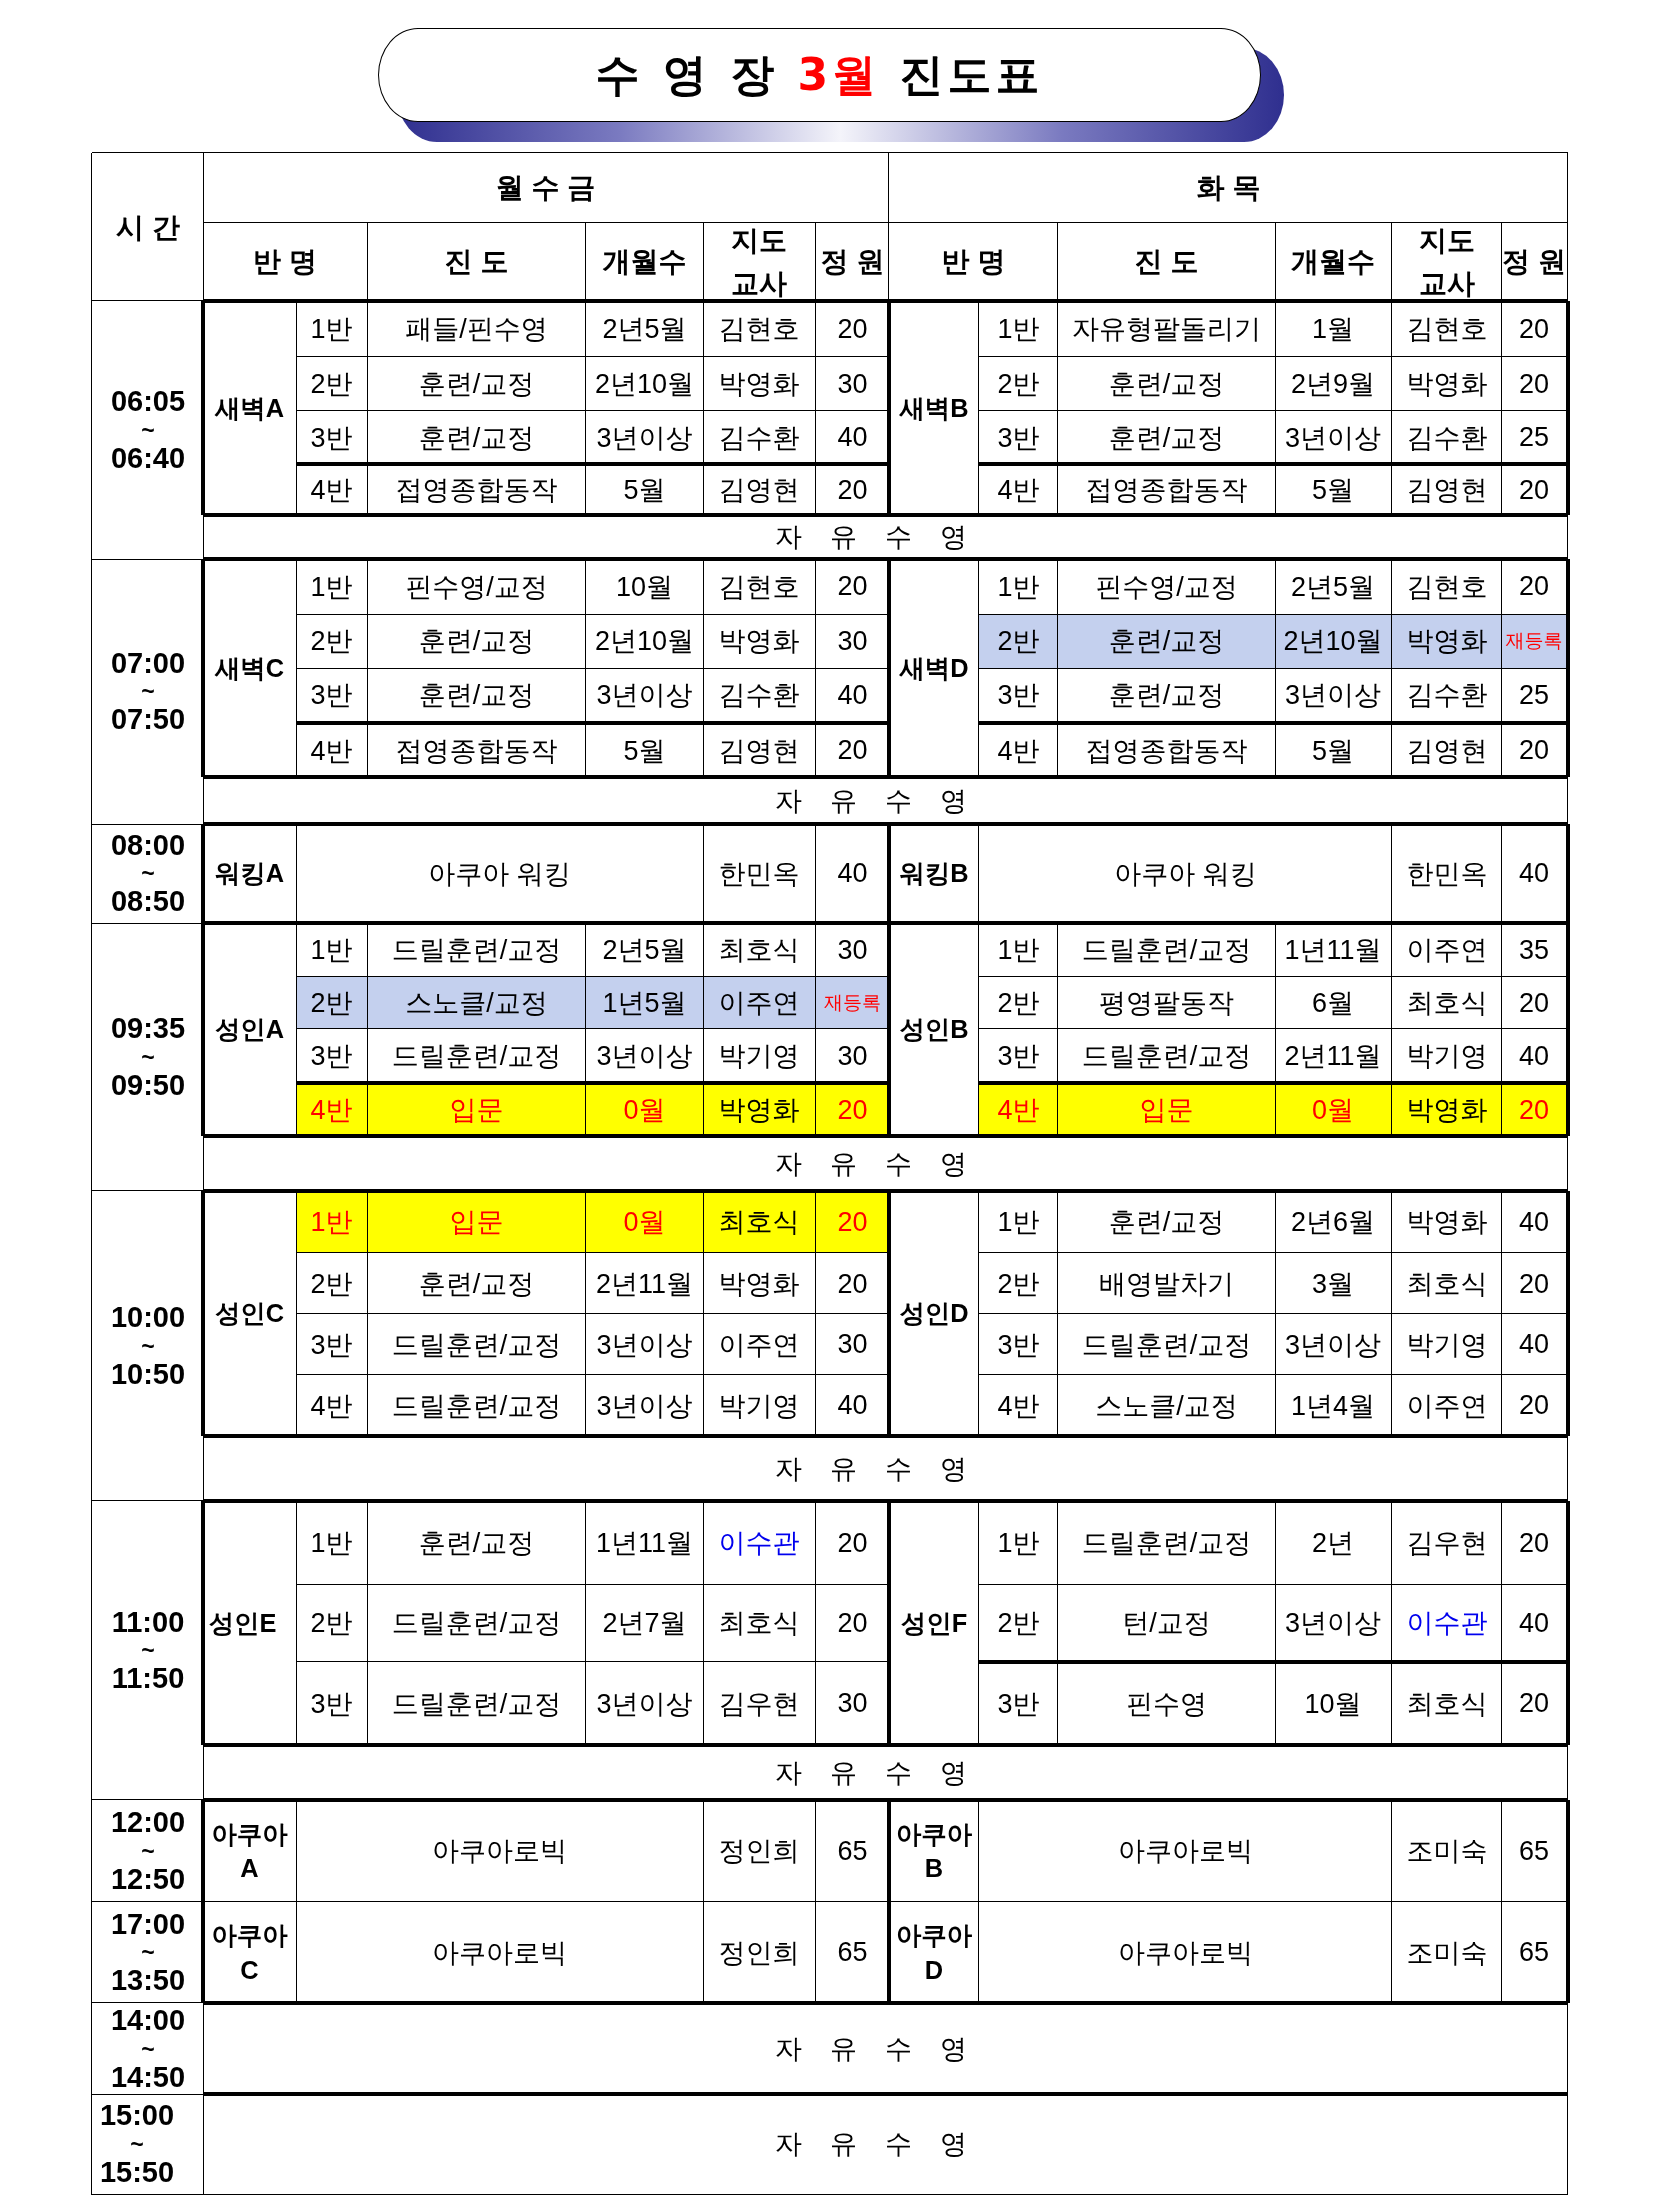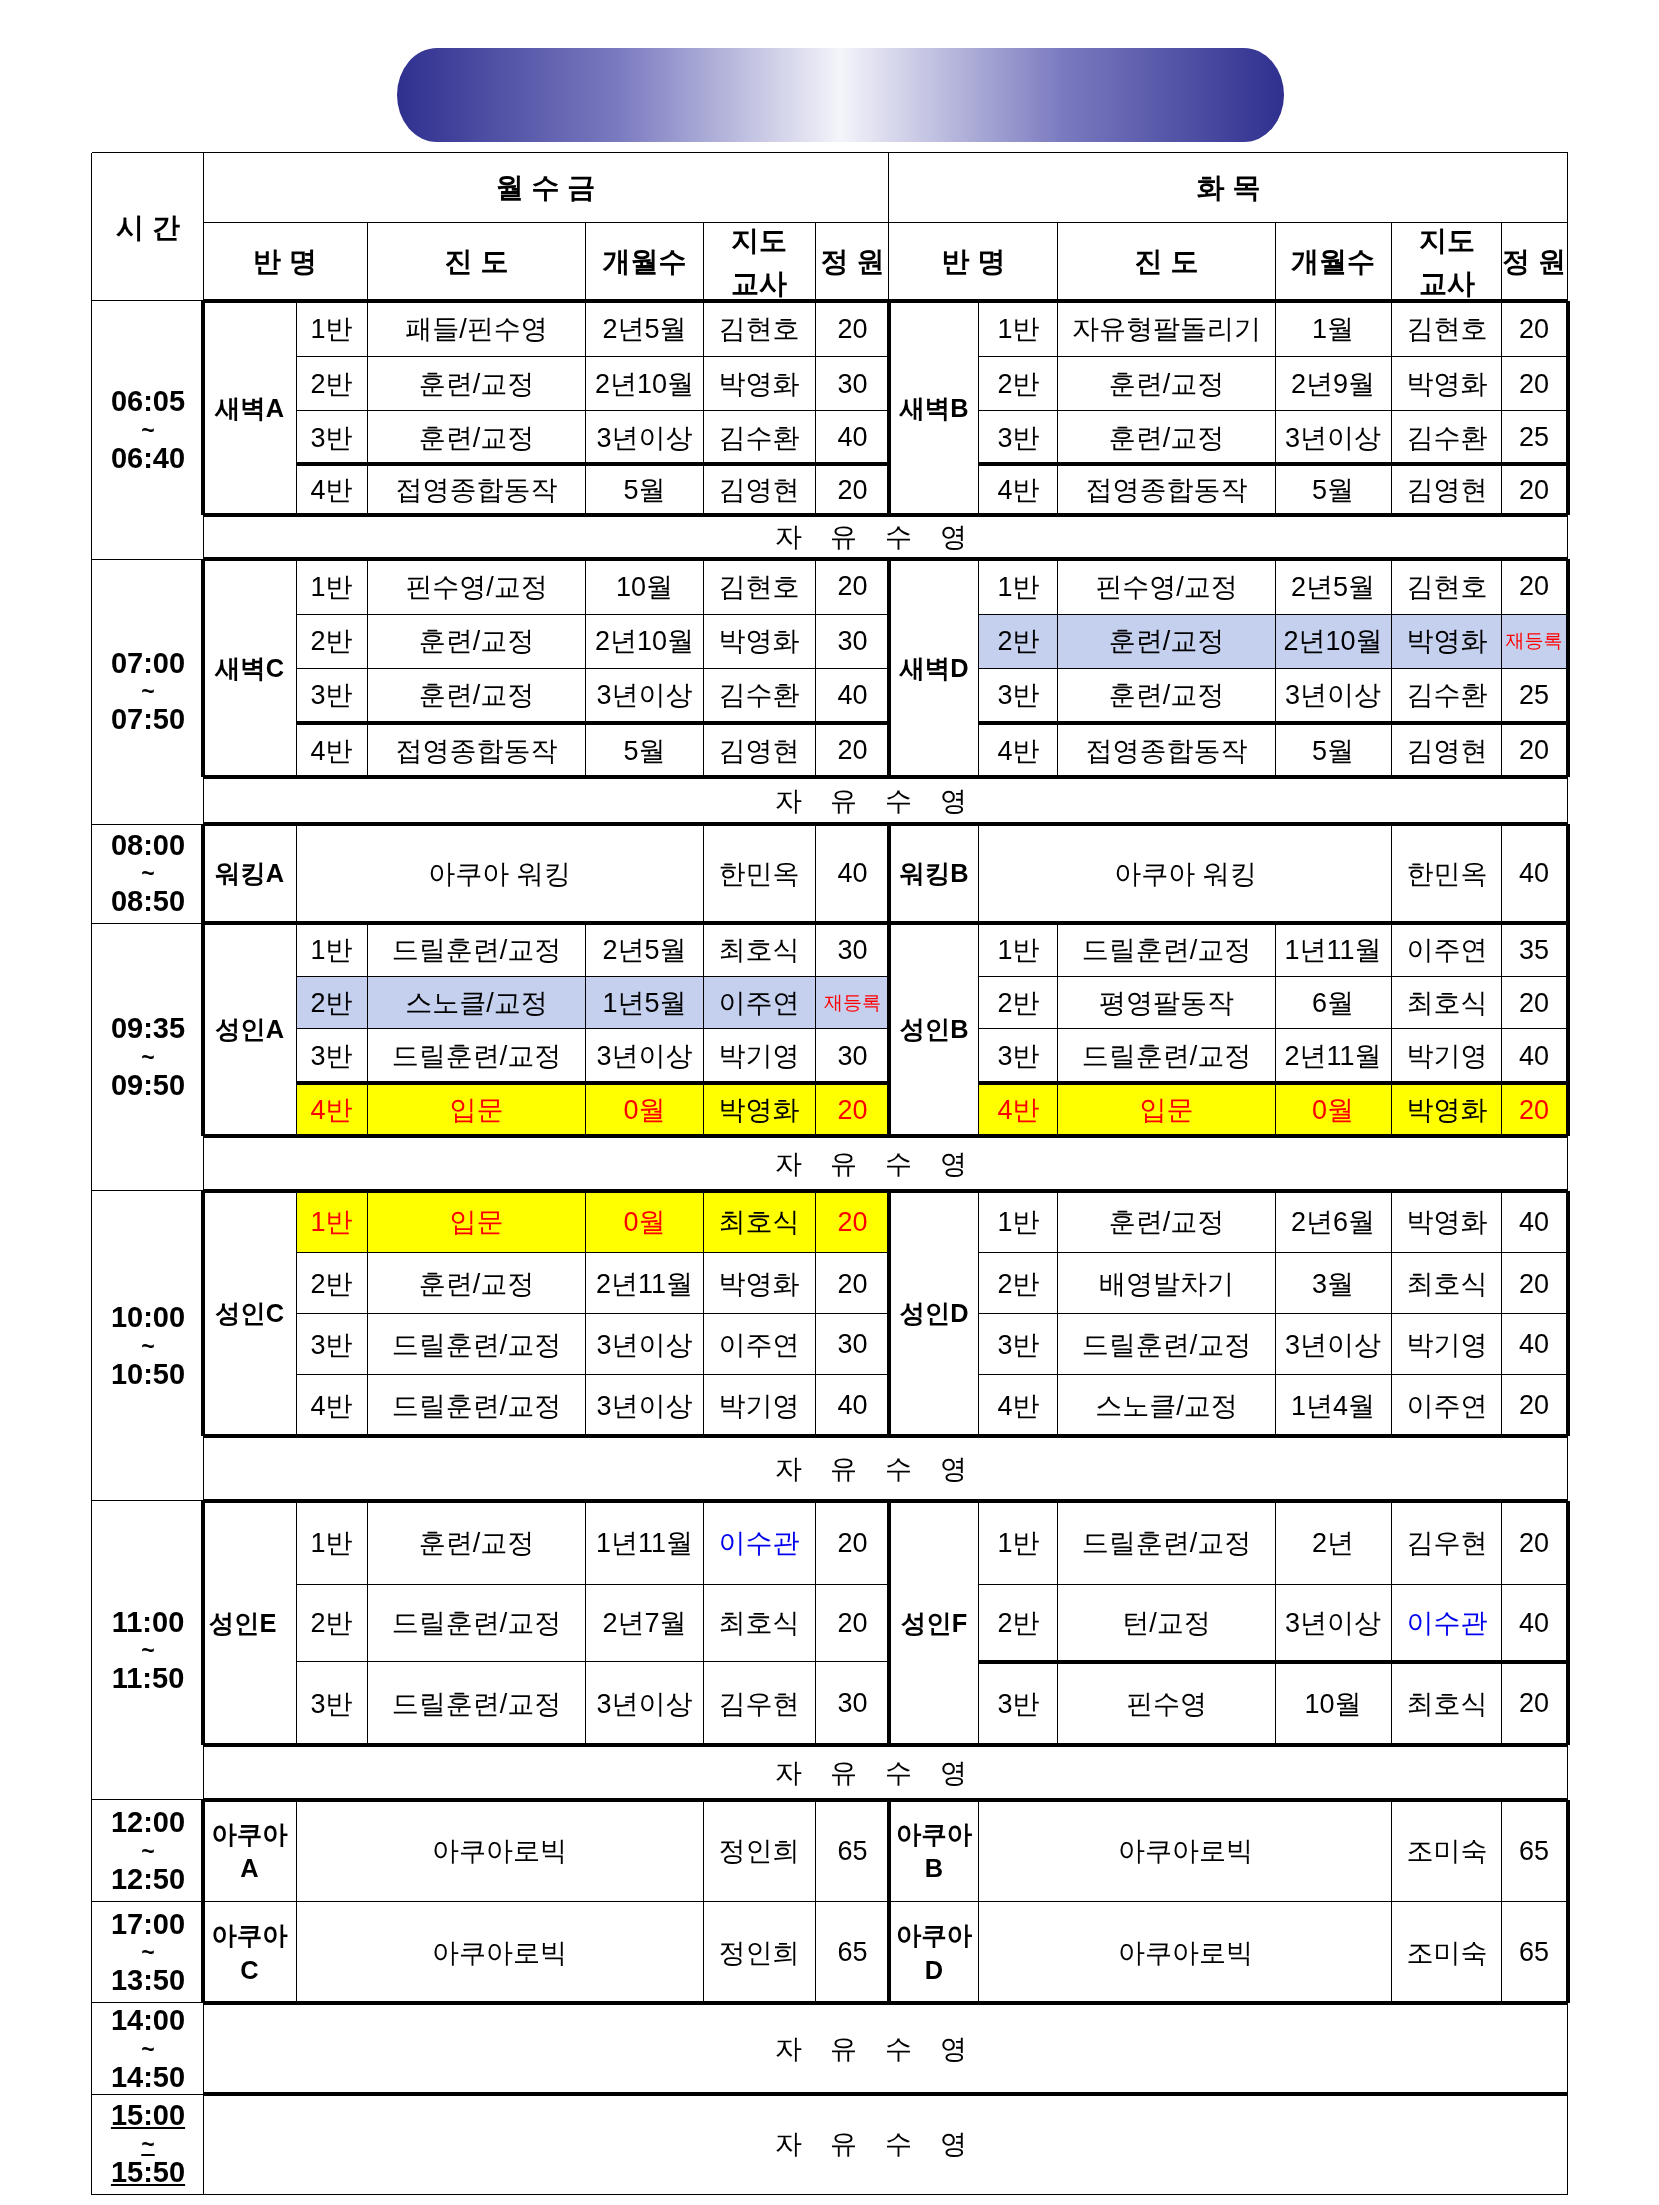--- a/index.html
+++ b/index.html
@@ -22,20 +22,23 @@
   .hline.thick { height: 4px; }
   .vline { position: absolute; width: 1.3px; background: #000; }
   .vline.thick { width: 4px; }
   .free { letter-spacing: 28px; font-size: 27px; }
 </style>
 </head>
 <body>
 
 <div class="title-wrap">
   <div class="title-shadow"></div>
+  <div class="title-box">
+    <div class="title-text"><span>수 영 장 </span><span class="red">3월</span><span> 진도표</span></div>
+  </div>
 </div>
 
 <div id="table">
     <div class="cell hdr" style="left: 92px; top: 153px; width: 112px; height: 149px;">시   간</div>
     <div class="cell hdr" style="left: 203px; top: 153px; width: 685px; height: 70px;">월    수    금</div>
     <div class="cell hdr" style="left: 889px; top: 153px; width: 679px; height: 70px;">화    목</div>
     <div class="hline" style="left: 203px; top: 222px; width: 1364px;"></div>
     <div class="cell hdr" style="left: 203px; top: 223px; width: 164px; height: 78px;">반    명</div>
     <div class="cell hdr" style="left: 367px; top: 223px; width: 219px; height: 78px;">진 도</div>
     <div class="cell hdr" style="left: 586px; top: 223px; width: 117px; height: 78px;">개월수</div>
@@ -479,21 +482,21 @@
     <div class="vline thick" style="left: 201px; top: 1800px; height: 203px;"></div>
     <div class="vline thick" style="left: 887px; top: 1800px; height: 203px;"></div>
     <div class="vline thick" style="left: 1566px; top: 1800px; height: 203px;"></div>
     <div class="cell time" style="left: 92px; top: 2003px; width: 112px; height: 92px;">
       <span>14:00</span>
       <span style="font-size: 23px; line-height: 1;">~</span>
       <span>14:50</span>
     </div>
     <div class="cell free" style="left: 203px; top: 2003px; width: 1364px; height: 92px;">자유수영</div>
     <div class="hline thick" style="left: 203px; top: 2092px; width: 1364px;"></div>
-    <div class="cell time" style="left: 92px; top: 2094px; width: 112px; height: 100px; text-decoration: underline;">
+    <div class="cell time" style="left: 81px; top: 2094px; width: 112px; height: 100px;">
       <span>15:00</span>
       <span style="font-size: 23px; line-height: 1;">~</span>
       <span>15:50</span>
     </div>
     <div class="cell free" style="left: 203px; top: 2094px; width: 1364px; height: 100px;">자유수영</div>
     <div class="hline" style="left: 92px; top: 300px; width: 112px;"></div>
     <div class="hline" style="left: 92px; top: 559px; width: 112px;"></div>
     <div class="hline" style="left: 92px; top: 824px; width: 112px;"></div>
     <div class="hline" style="left: 92px; top: 923px; width: 112px;"></div>
     <div class="hline" style="left: 92px; top: 1190px; width: 112px;"></div>

